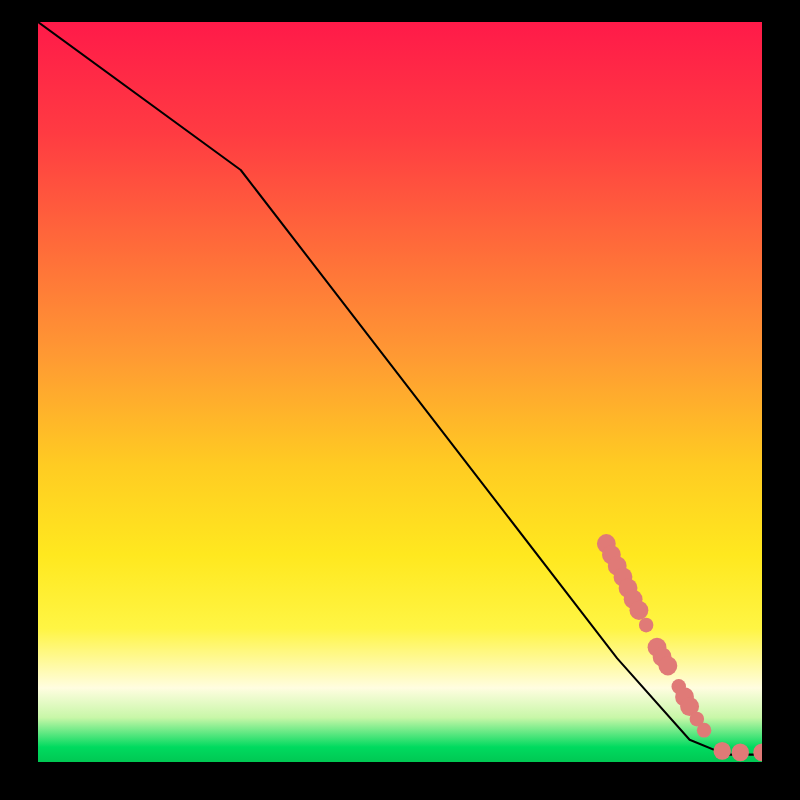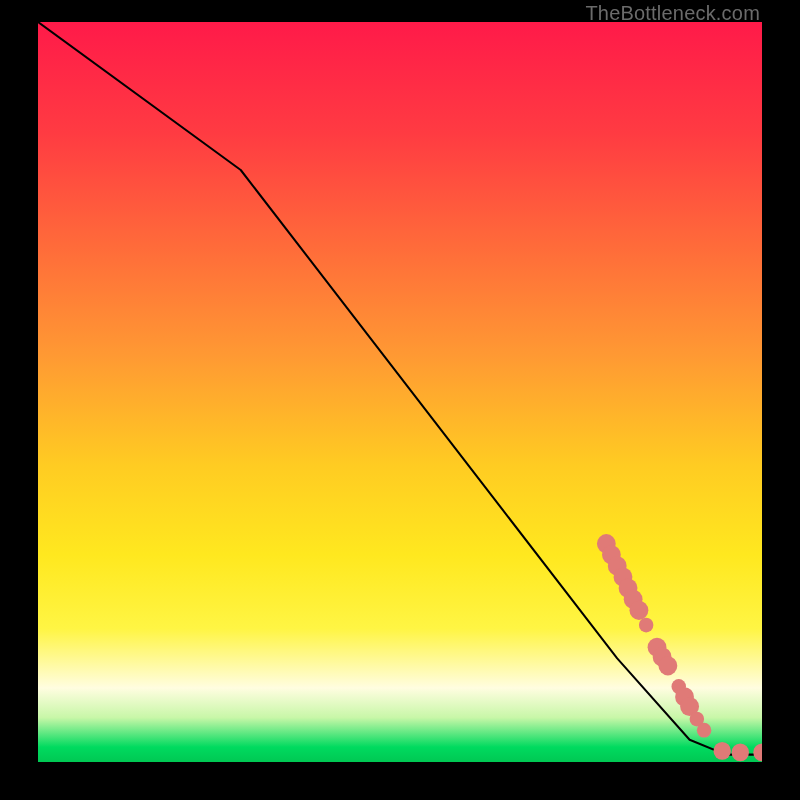--- a/index.html
+++ b/index.html
@@ -62,21 +62,20 @@
     color: #6b6b6b;
     font-size: 20px;
     font-weight: 500;
     letter-spacing: 0.2px;
   }
 </style>
 </head>
 <body>
 
 <div class="frame">
-  <div class="watermark">TheBottleneck.com</div>
   <div class="plot">
     <div class="gradient"></div>
     <svg class="curve" viewBox="0 0 100 100" preserveAspectRatio="none">
       <g>
         <path id="curve-path" d="M0.00 0.00 L28.00 20.00 L80.00 86.00 L90.00 97.00 L95.00 99.00 L100.00 99.00" fill="none" stroke="#000" stroke-width="0.28" stroke-linecap="round" stroke-linejoin="round" vector-effect="none"></path>
       </g>
       <g id="marker-layer">
           <circle cx="78.50" cy="70.50" r="1.30" fill="#e07a77"></circle>
           <circle cx="79.20" cy="72.00" r="1.30" fill="#e07a77"></circle>
           <circle cx="80.00" cy="73.50" r="1.30" fill="#e07a77"></circle>

